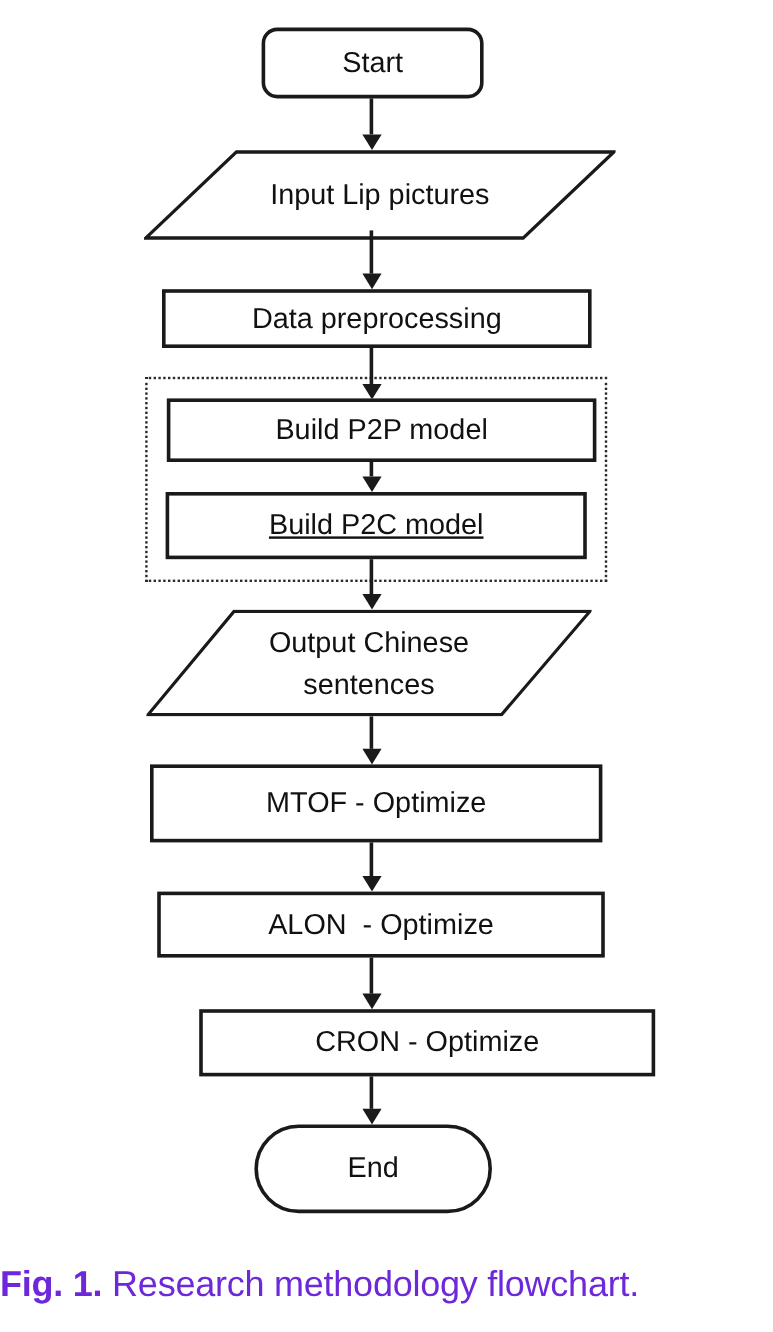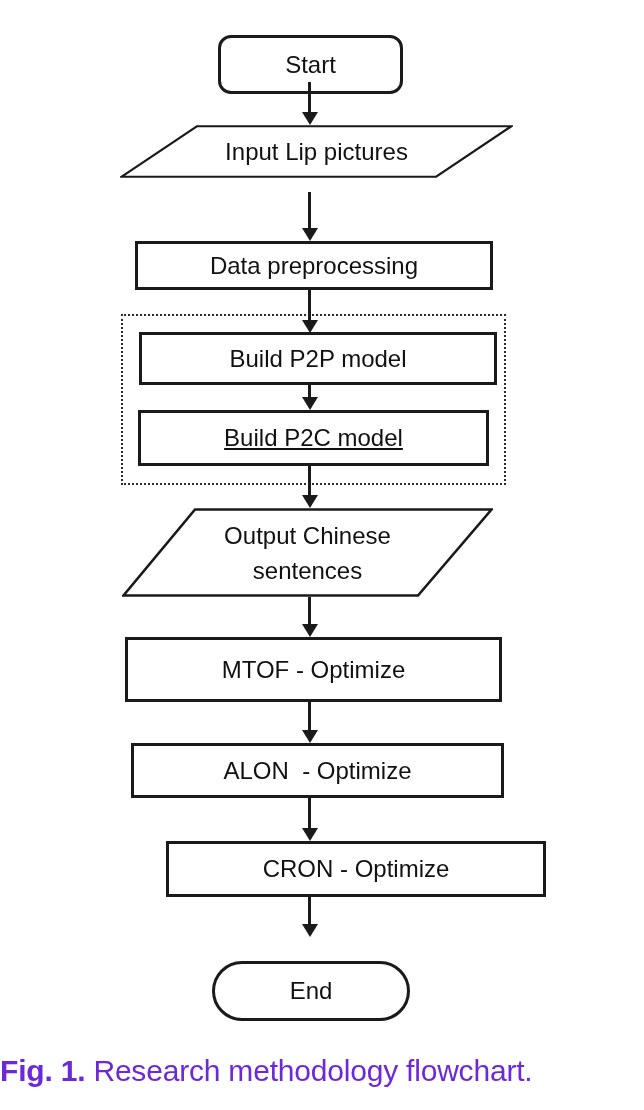--- a/index.html
+++ b/index.html
@@ -25,21 +25,20 @@
     box-sizing: border-box;
     font-size: 24px;
     background: #ffffff;
   }
   .rect {
     border: 3px solid #1a1a1a;
   }
   .terminator-start {
     border: 3px solid #1a1a1a;
     border-radius: 13px;
-    margin-top: 12px;
   }
   .terminator-end {
     border: 3px solid #1a1a1a;
     border-radius: 37px;
   }
   .io {
     background: transparent;
     border: none;
   }
   .io svg {
@@ -101,21 +100,21 @@
 <body>
 
 <div class="canvas">
 
   <div class="node terminator-start" style="left:218px; top:23px; width:185px; height:59px;">
     <span class="node-label">Start</span>
   </div>
 
   <div class="arrow" style="left:308px; top:82px; height:30px;"></div>
 
-  <div class="node io" style="left:120px; top:125px; width:393px; height:53px;justify-content:center;">
+  <div class="node io" style="left:120px; top:125px; width:393px; height:75px;justify-content:center;">
     <svg viewBox="0 0 393 67" preserveAspectRatio="none">
       <polygon points="77,1.5 391.5,1.5 316,65.5 1.5,65.5" fill="#ffffff" stroke="#1a1a1a" stroke-width="2.6"></polygon>
     </svg>
     <span class="node-label">Input Lip pictures</span>
   </div>
 
   <div class="arrow" style="left:308px; top:192px; height:36px;"></div>
 
   <div class="node rect" style="left:135px; top:241px; width:358px; height:49px;">
     <span class="node-label">Data preprocessing</span>
@@ -160,21 +159,21 @@
   </div>
 
   <div class="arrow" style="left:308px; top:798px; height:30px;"></div>
 
   <div class="node rect" style="left:125px; top:841px; width:380px; height:56px;margin-left:41px;">
     <span class="node-label">CRON - Optimize</span>
   </div>
 
   <div class="arrow" style="left:308px; top:897px; height:27px;"></div>
 
-  <div class="node terminator-end" style="left:212px; top:937px; width:198px; height:60px;margin-top:24px;">
+  <div class="node terminator-end" style="left:212px; top:937px; width:198px; height:74px;">
     <span class="node-label">End</span>
   </div>
 
   <div class="caption">
     <span class="caption-prefix">Fig. 1.</span>
     <span class="caption-text">Research methodology flowchart.</span>
   </div>
 
 </div>
 

